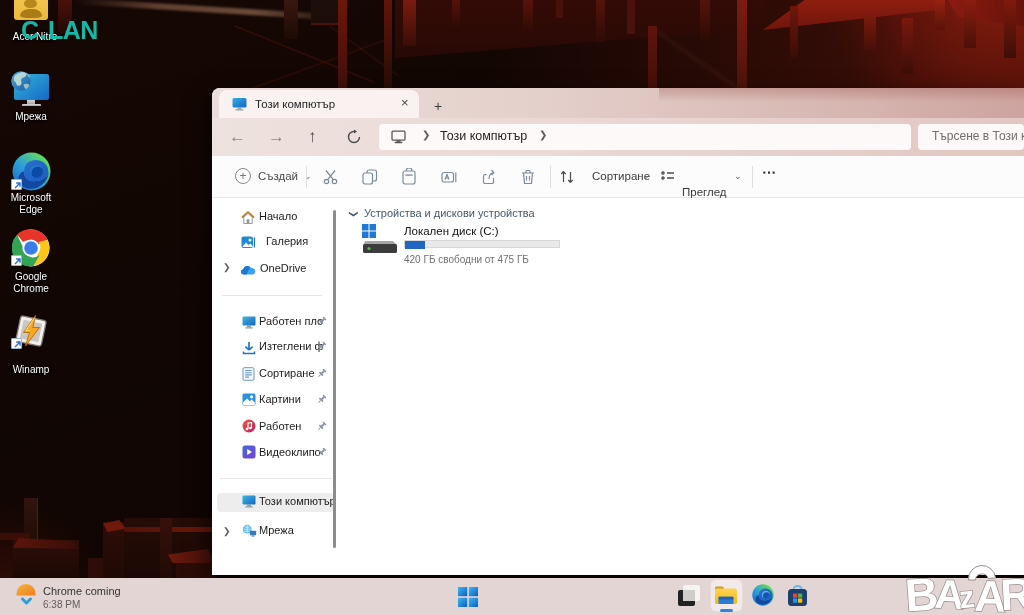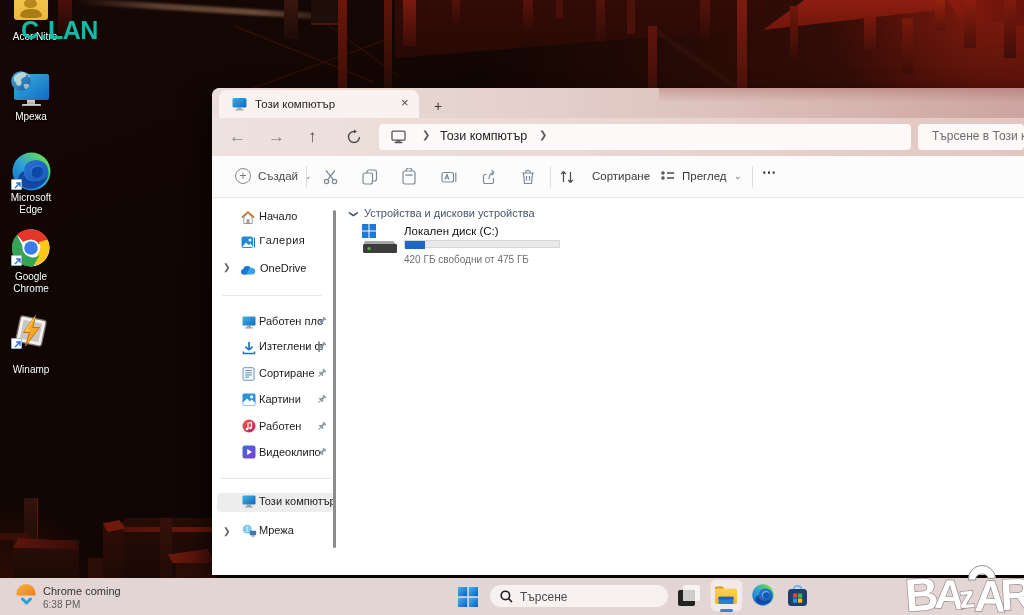--- a/index.html
+++ b/index.html
@@ -294,21 +294,21 @@
     <span class="tbtxt" style="position:absolute;left:368px;top:14px;margin-left:12px;">Сортиране</span>
     <span style="position:absolute;left:430px;top:15px;color:#666;font-size:9px;">⌄</span>
     <svg style="position:absolute;left:448px;top:13px;" width="16" height="16" viewBox="0 0 16 16">
         <g stroke="#4a4a4a" stroke-width="1.3" fill="none">
           <circle cx="3" cy="4" r="1.1"></circle>
           <circle cx="3" cy="9" r="1.1"></circle>
           <circle cx="3" cy="14" r="1.1" opacity="0"></circle>
           <path d="M7 4 H14 M7 9 H14"></path>
         </g>
       </svg>
-    <span class="tbtxt" style="position:absolute;left:470px;top:14px;">Преглед</span>
+    <span class="tbtxt" style="position:absolute;left:470px;top:30px;">Преглед</span>
     <span style="position:absolute;left:522px;top:15px;color:#666;font-size:9px;">⌄</span>
     <div class="sep" style="left:540px;"></div>
     <span style="position:absolute;left:550px;top:8px;color:#333;font-size:14px;letter-spacing:1px;font-weight:bold;">⋯</span>
   </div>
   <div id="cbody">
 
     <div id="sidebar" style="position:absolute;left:0;top:0;width:126px;height:355px;">
       <div class="chev" style="left:11px;top:63px;">❯</div>
       <div class="chev" style="left:11px;top:297px;">❯</div>
       <div class="chev" style="left:11px;top:327px;">❯</div>
@@ -381,21 +381,21 @@
             <rect x="3.2" y="11.2" width="7.6" height="1.3" rx=".6" fill="#8a99a8"></rect>
           </svg>
         <svg style="position:absolute;left:30px;top:325px;" width="15" height="14" viewBox="0 0 15 14">
             <circle cx="5.2" cy="5.2" r="4.4" fill="#5bb8e8"></circle>
             <path d="M1.2 5.2 H9.2 M5.2 1 V9.4 M2.2 2.6 Q5.2 4.4 8.2 2.6 M2.2 7.8 Q5.2 6 8.2 7.8" stroke="#eaf6fc" stroke-width=".7" fill="none"></path>
             <rect x="7.8" y="6.8" width="6.4" height="4.4" rx=".8" fill="#3a7ab8"></rect>
             <rect x="9.6" y="11.2" width="2.8" height="1.6" fill="#8a9aa8"></rect>
           </svg>
       </div>
       <div class="sideitem" style="left:47px;top:11px;">Начало</div>
-      <div class="sideitem" style="left:47px;top:36px;font-family:Liberation Mono, monospace;">Галерия</div>
+      <div class="sideitem" style="left:54px;top:36px;">Галерия</div>
       <div class="sideitem" style="left:48px;top:63px;">OneDrive</div>
       <div style="position:absolute;left:10px;top:96px;width:100px;height:1px;background:#e6e6e6;"></div>
       <div class="sideitem" style="left:47px;top:116px;">Работен пло</div>
       <div class="sideitem" style="left:47px;top:141px;">Изтеглени ф</div>
       <div class="sideitem" style="left:47px;top:168px;">Сортиране</div>
       <div class="sideitem" style="left:47px;top:194px;">Картини</div>
       <div class="sideitem" style="left:47px;top:221px;">Работен</div>
       <div class="sideitem" style="left:47px;top:247px;">Видеоклипо</div>
       <div id="pins">
         <svg class="pin" style="left:104px;top:117px;" width="11" height="11" viewBox="0 0 11 11">
@@ -498,27 +498,20 @@
           <stop offset="0" stop-color="#3fb6f0"></stop>
           <stop offset="1" stop-color="#0a5fc2"></stop>
         </linearGradient>
       </defs>
     <rect x="0" y="0" width="9.2" height="9.2" fill="url(#wg)"></rect>
       <rect x="10.8" y="0" width="9.2" height="9.2" fill="url(#wg)"></rect>
     <rect x="0" y="10.8" width="9.2" height="9.2" fill="url(#wg)"></rect>
       <rect x="10.8" y="10.8" width="9.2" height="9.2" fill="url(#wg)"></rect>
   </svg>
 
-  <div style="position:absolute;left:489px;top:6px;width:180px;height:24px;background:#f8f1f1;border:1px solid #e3d6d6;border-radius:13px;">
-    <svg style="position:absolute;left:10px;top:5px;" width="13" height="13" viewBox="0 0 13 13">
-        <circle cx="5.4" cy="5.4" r="4.2" fill="none" stroke="#222" stroke-width="1.6"></circle>
-        <path d="M8.6 8.6 L12 12" stroke="#222" stroke-width="1.6"></path>
-      </svg>
-    <span style="position:absolute;left:30px;top:5px;font-size:12px;color:#4c4c4c;">Търсене</span>
-  </div>
 
   <div style="position:absolute;left:678px;top:7px;width:23px;height:23px;">
     <div style="position:absolute;left:5px;top:0px;width:17px;height:16px;background:#f6f3f3;border-radius:2px;"></div>
     <div style="position:absolute;left:0px;top:5px;width:17px;height:16px;background:#222;border-radius:2px;"></div>
     <div style="position:absolute;left:5px;top:5px;width:12px;height:11px;background:#cfcccc;"></div>
   </div>
 
   <div style="position:absolute;left:710px;top:1px;width:33px;height:33px;background:#f2eaea;border:1px solid #e6dada;border-radius:6px;"></div>
   <svg style="position:absolute;left:714px;top:7px;" width="24" height="22" viewBox="0 0 24 22">
     <path d="M1 3 Q1 1.5 2.5 1.5 L8 1.5 Q9 1.5 9.5 2.5 L10.5 4.5 L1 4.5 Z" fill="#d49a1a"></path>

